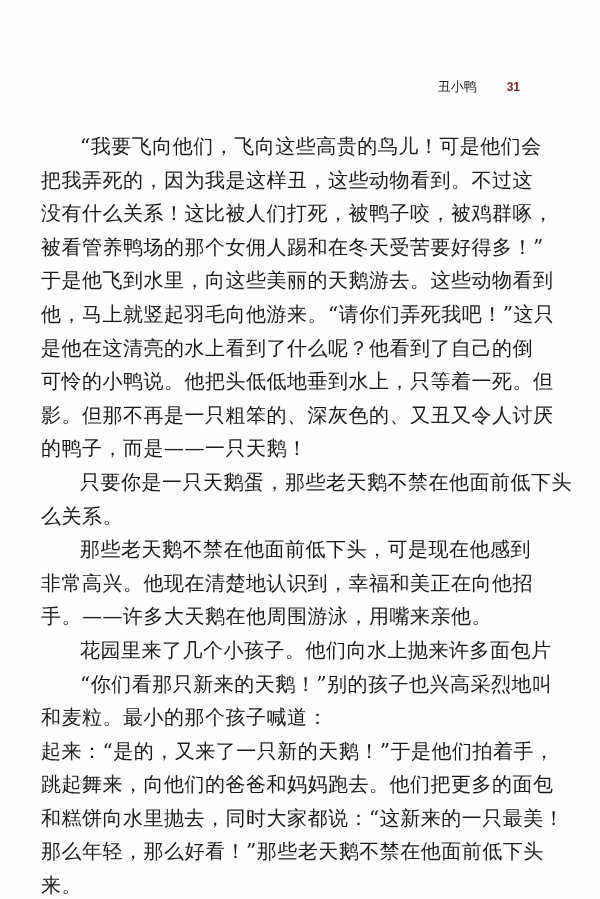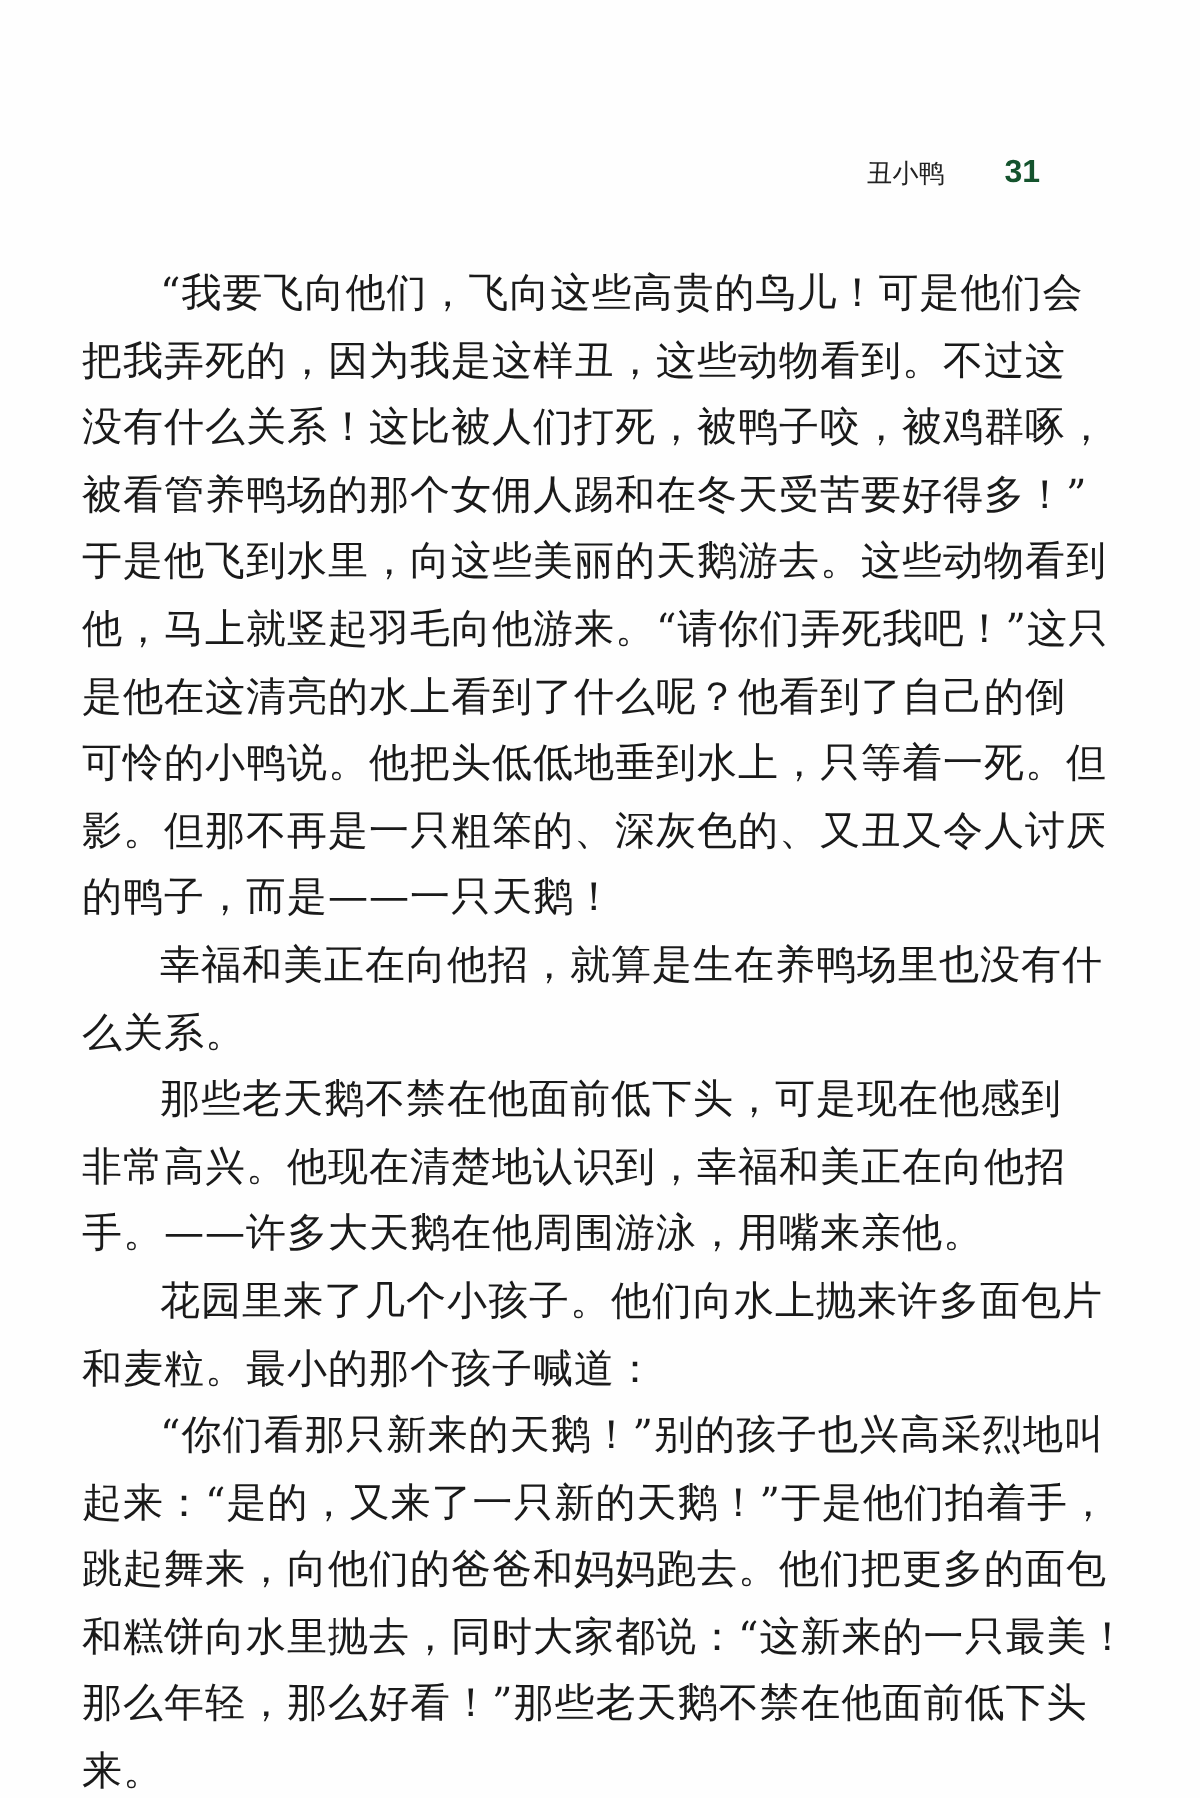--- a/index.html
+++ b/index.html
@@ -34,23 +34,23 @@
       color: #222;
     }
     .running-head .title {
       font-family: "DejaVu Serif", serif;
       font-size: 13px;
       letter-spacing: 0;
       margin-right: 30px;
     }
     .running-head .num {
       font-family: "Liberation Sans", sans-serif;
-      font-size: 16px;
+      font-size: 12px;
       font-weight: bold;
-      color: #14532d;
+      color: #7f1d1d;
     }
     .body-text {
       position: absolute;
       left: 41px;
       top: 130px;
       width: 483px;
     }
     .line {
       height: 33.6px;
       line-height: 33.6px;
@@ -76,28 +76,28 @@
     <div class="line indent">“我要飞向他们，飞向这些高贵的鸟儿！可是他们会</div>
     <div class="line">把我弄死的，因为我是这样丑，这些动物看到。不过这</div>
     <div class="line">没有什么关系！这比被人们打死，被鸭子咬，被鸡群啄，</div>
     <div class="line">被看管养鸭场的那个女佣人踢和在冬天受苦要好得多！”</div>
     <div class="line">于是他飞到水里，向这些美丽的天鹅游去。这些动物看到</div>
     <div class="line">他，马上就竖起羽毛向他游来。“请你们弄死我吧！”这只</div>
     <div class="line">是他在这清亮的水上看到了什么呢？他看到了自己的倒</div>
     <div class="line">可怜的小鸭说。他把头低低地垂到水上，只等着一死。但</div>
     <div class="line">影。但那不再是一只粗笨的、深灰色的、又丑又令人讨厌</div>
     <div class="line">的鸭子，而是——一只天鹅！</div>
-    <div class="line indent">幸福和美正在向他招，就算是生在养鸭场里也没有什</div>
+    <div class="line indent">只要你是一只天鹅蛋，那些老天鹅不禁在他面前低下头</div>
     <div class="line">么关系。</div>
     <div class="line indent">那些老天鹅不禁在他面前低下头，可是现在他感到</div>
     <div class="line">非常高兴。他现在清楚地认识到，幸福和美正在向他招</div>
     <div class="line">手。——许多大天鹅在他周围游泳，用嘴来亲他。</div>
     <div class="line indent">花园里来了几个小孩子。他们向水上抛来许多面包片</div>
+    <div class="line indent">“你们看那只新来的天鹅！”别的孩子也兴高采烈地叫</div>
     <div class="line">和麦粒。最小的那个孩子喊道：</div>
-    <div class="line indent">“你们看那只新来的天鹅！”别的孩子也兴高采烈地叫</div>
     <div class="line">起来：“是的，又来了一只新的天鹅！”于是他们拍着手，</div>
     <div class="line">跳起舞来，向他们的爸爸和妈妈跑去。他们把更多的面包</div>
     <div class="line">和糕饼向水里抛去，同时大家都说：“这新来的一只最美！</div>
     <div class="line">那么年轻，那么好看！”那些老天鹅不禁在他面前低下头</div>
     <div class="line">来。</div>
 
   </div>
 </div>
 
 </body></html>

